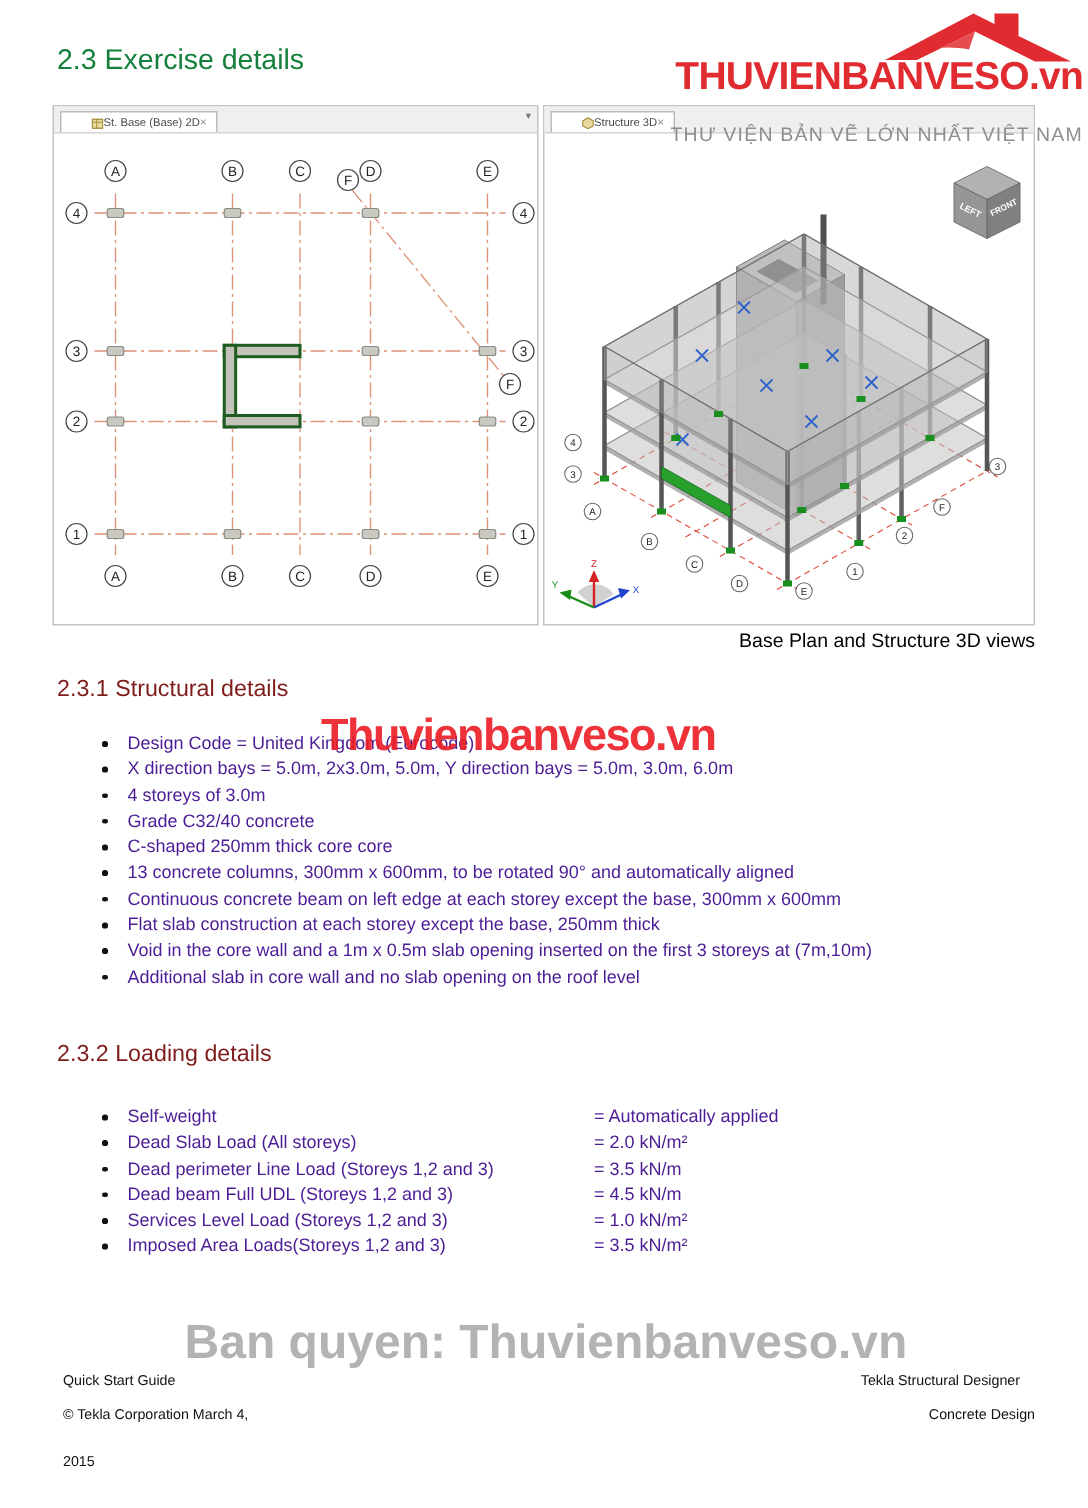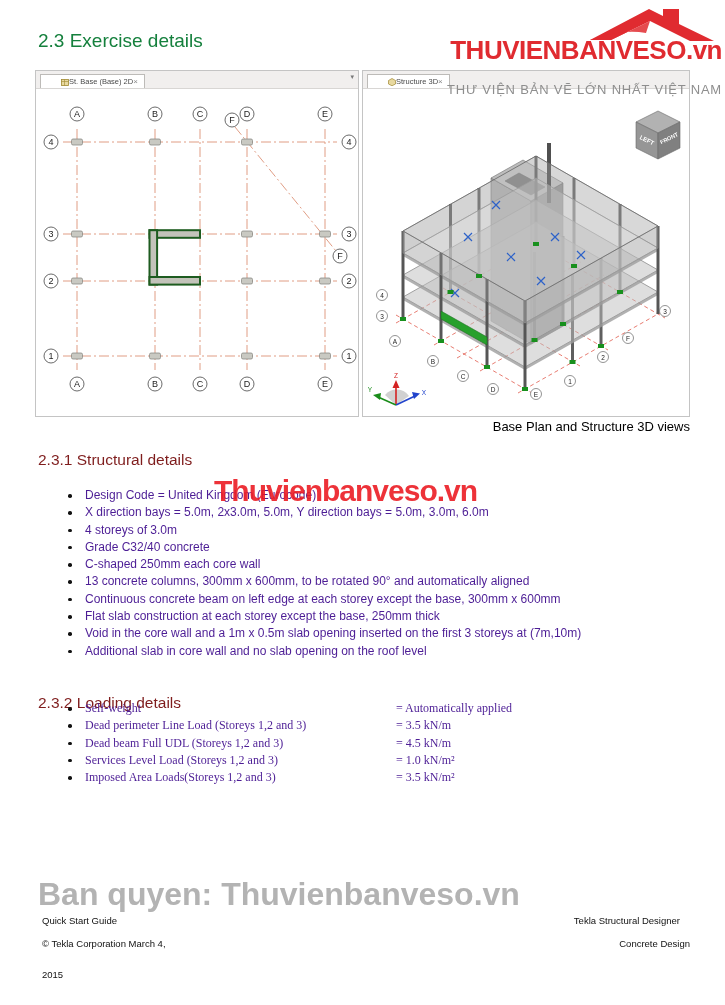--- a/index.html
+++ b/index.html
@@ -28,29 +28,29 @@
 
   
   .caption{position:absolute;left:362px;top:419px;width:328px;text-align:right;font-size:13px;color:#000000;}
 
   
   .sec-head{position:absolute;left:38px;margin:0;font-size:15.5px;font-weight:400;color:#7f1d1d;}
   #head-structural{top:451px;}
   #head-loading{top:694px;}
   ul.blist{position:absolute;left:0;margin:0;padding:0;list-style:none;width:725px;}
   #list-structural{top:487px;}
-  #list-loading{top:700px;font-family:Liberation Serif, serif;}
+  #list-loading{top:736px;}
   ul.blist li{position:relative;padding-left:85px;height:17.3px;font-size:12px;line-height:17.3px;color:#4c1d95;}
   ul.blist li::before{content:"";position:absolute;left:68px;top:7px;width:3.5px;height:3.5px;border-radius:50%;background:#111;}
   .load-label{display:inline-block;width:311px;}
 
   
   .wm-red{position:absolute;left:214px;top:474px;font-size:30px;font-weight:700;color:#ec1c24;opacity:.9;
           letter-spacing:-1px;z-index:6;white-space:nowrap;}
-  .wm-gray{position:absolute;left:38px;top:876px;width:652px;text-align:left;font-size:32px;font-weight:700;
+  .wm-gray{position:absolute;left:38px;top:876px;width:652px;text-align:center;font-size:32px;font-weight:700;
            color:#b3b3b3;letter-spacing:0;z-index:2;white-space:nowrap;}
 
   
   .foot{position:absolute;font-size:9.5px;color:#111;}
   .f-l1{left:42px;top:915px;}
   .f-r1{left:380px;top:915px;width:300px;text-align:right;}
   .f-l2{left:42px;top:938px;}
   .f-l3{left:42px;top:969px;}
   .f-r2{left:390px;top:938px;width:300px;text-align:right;}
 </style>
@@ -375,33 +375,34 @@
   </div>
 
   <div class="caption">Base Plan and Structure 3D views</div>
 
   <h2 class="sec-head" id="head-structural">2.3.1 Structural details</h2>
   <ul class="blist" id="list-structural">
     <li><span>Design Code = United Kingdom (Eurocode)</span></li>
     <li><span>X direction bays = 5.0m, 2x3.0m, 5.0m, Y direction bays = 5.0m, 3.0m, 6.0m</span></li>
     <li><span>4 storeys of 3.0m</span></li>
     <li><span>Grade C32/40 concrete</span></li>
-    <li><span>C-shaped 250mm each core wall</span></li>
+    <li><span>C-shaped 250mm thick core core</span></li>
     <li><span>13 concrete columns, 300mm x 600mm, to be rotated 90° and automatically aligned</span></li>
     <li><span>Continuous concrete beam on left edge at each storey except the base, 300mm x 600mm</span></li>
     <li><span>Flat slab construction at each storey except the base, 250mm thick</span></li>
     <li><span>Void in the core wall and a 1m x 0.5m slab opening inserted on the first 3 storeys at (7m,10m)</span></li>
     <li><span>Additional slab in core wall and no slab opening on the roof level</span></li>
   </ul>
 
   <div class="wm-red">Thuvienbanveso.vn</div>
 
   <h2 class="sec-head" id="head-loading">2.3.2 Loading details</h2>
   <ul class="blist" id="list-loading">
     <li><span class="load-label">Self-weight</span><span>= Automatically applied</span></li>
+    <li><span class="load-label">Dead Slab Load (All storeys)</span><span>= 2.0 kN/m²</span></li>
     <li><span class="load-label">Dead perimeter Line Load (Storeys 1,2 and 3)</span><span>= 3.5 kN/m</span></li>
     <li><span class="load-label">Dead beam Full UDL (Storeys 1,2 and 3)</span><span>= 4.5 kN/m</span></li>
     <li><span class="load-label">Services Level Load (Storeys 1,2 and 3)</span><span>= 1.0 kN/m²</span></li>
     <li><span class="load-label">Imposed Area Loads(Storeys 1,2 and 3)</span><span>= 3.5 kN/m²</span></li>
   </ul>
 
   <div class="wm-gray">Ban quyen: Thuvienbanveso.vn</div>
 
   <div class="foot f-l1">Quick Start Guide</div>
   <div class="foot f-r1">Tekla Structural Designer</div>

